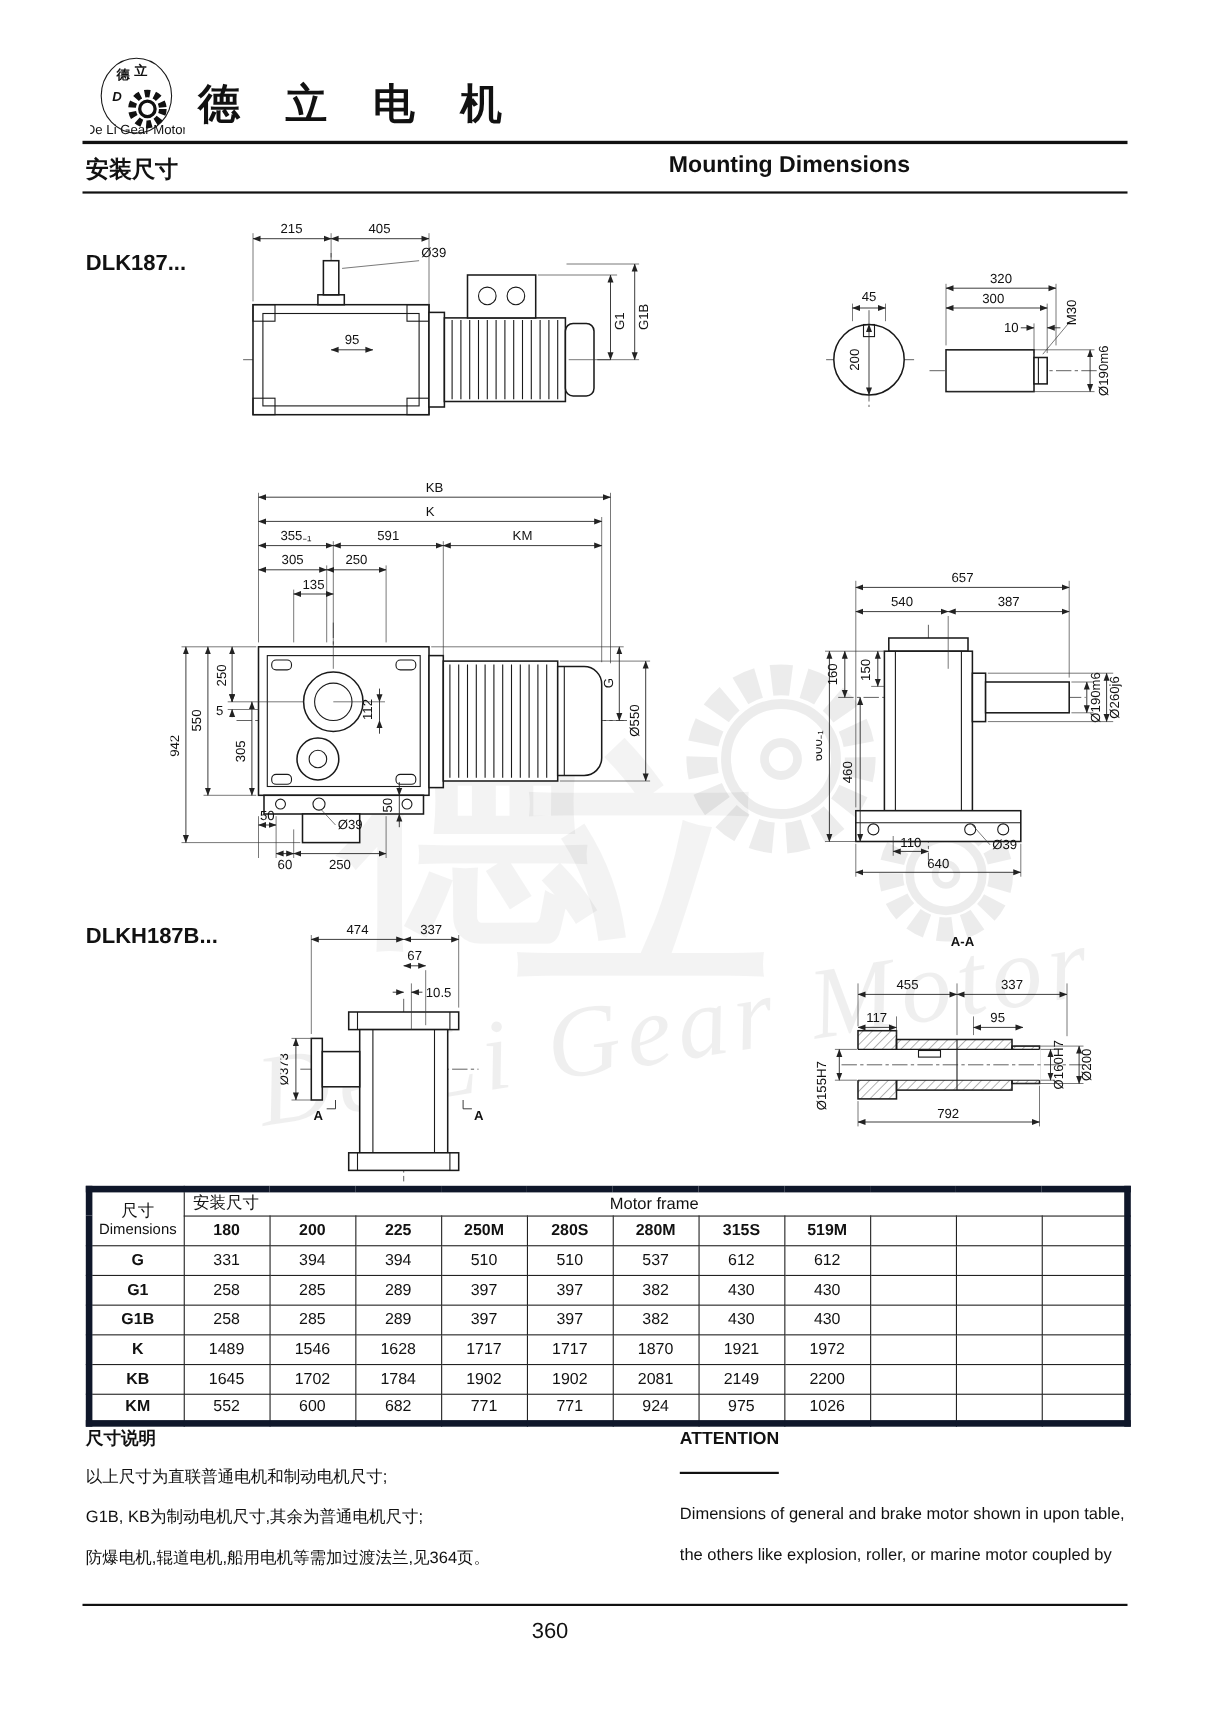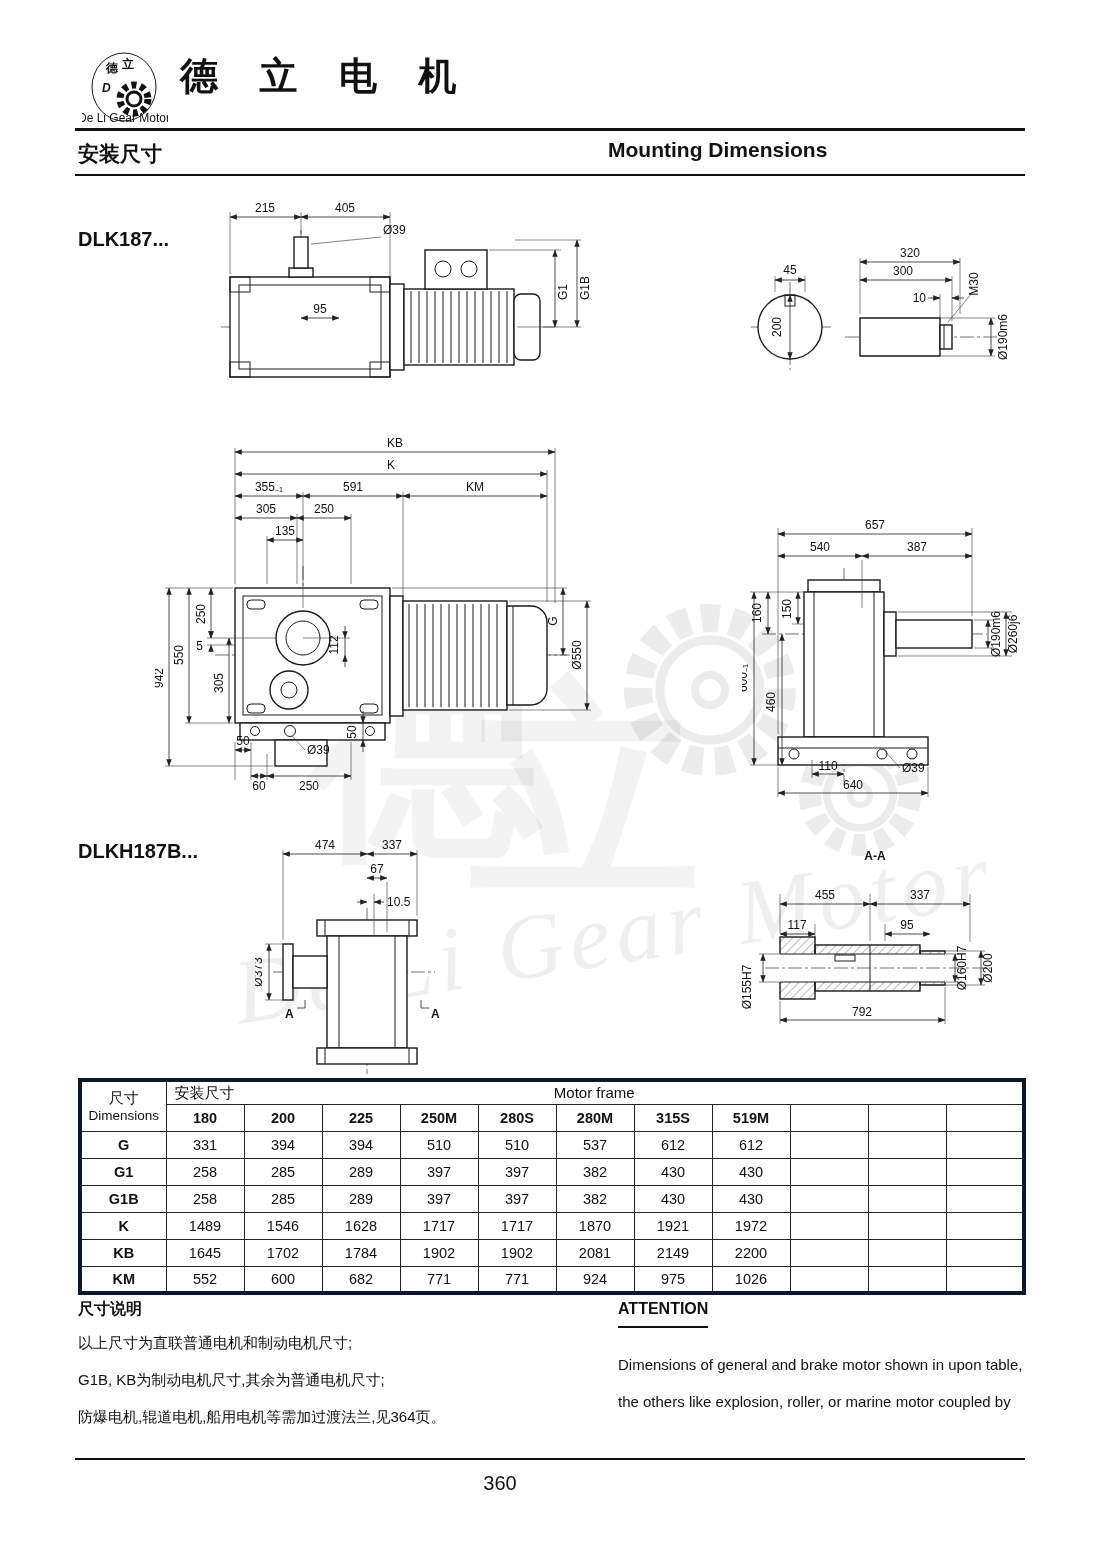--- a/index.html
+++ b/index.html
@@ -2,48 +2,48 @@
 <html><head>
 <meta charset="utf-8">
 <style>
   *{margin:0;padding:0;box-sizing:border-box}
   html,body{background:#fff}
   .page{position:relative;width:1100px;height:1555px;background:#fff;overflow:hidden;
         font-family:"Liberation Sans",sans-serif;color:#111}
   .abs{position:absolute}
   .z1{z-index:2}
   
-  .brand{position:absolute;left:180px;top:51px;font-family:"Liberation Serif",serif;
+  .brand{position:absolute;left:180px;top:69px;font-family:"Liberation Serif",serif;
          font-weight:bold;font-size:38px;letter-spacing:16px}
   .rule{position:absolute;background:#111}
   .sec-zh{position:absolute;left:78px;top:140px;font-size:21px;font-weight:bold}
   .sec-en{position:absolute;left:608px;top:138px;font-size:21px;font-weight:bold}
   .model{position:absolute;font-size:20px;font-weight:bold}
   
   svg text{font-family:"Liberation Sans",sans-serif;font-size:12px;fill:#111}
   .obj{stroke:#1a1a1a;stroke-width:1.4;fill:#fff}
   .objf{stroke:#1a1a1a;stroke-width:1.4}
   .obj2{stroke:#1a1a1a;stroke-width:1;fill:none}
   .dim{stroke:#222;stroke-width:.8;fill:none}
   .ext{stroke:#333;stroke-width:.6;fill:none}
   .cl{stroke:#333;stroke-width:.7;stroke-dasharray:14 3 3 3;fill:none}
   
-  table.dims{border-collapse:collapse;table-layout:fixed;width:944px;font-size:14.5px;border:4px solid #0f172a}
+  table.dims{border-collapse:collapse;table-layout:fixed;width:944px;font-size:14.5px;border:6px solid #0f172a}
   .dims th,.dims td{border:1px solid #222;text-align:center;vertical-align:middle;height:27px;padding:0 2px}
   .dims .hr1 th{height:24px}
   .dims .c1{font-weight:normal;font-size:15px}
   .dims .c1 .en{font-size:13.5px}
   .dims .mf{position:relative;font-weight:normal;font-size:15px}
   .dims .mf-zh{position:absolute;left:8px;top:50%;transform:translateY(-50%)}
   .dims #col-row th{font-weight:bold}
   .dims tbody th{font-weight:bold}
   
   .notes{position:absolute;font-size:15px;line-height:18px}
   .notes .title{font-weight:bold;font-size:16px;margin-bottom:16px}
-  .notes .title.en{display:inline-block;border-bottom:2px solid #111;padding-bottom:8px}
+  .notes .title.en{display:inline-block;border-bottom:2px solid #111;padding-bottom:20px}
   .notes .line{margin-bottom:19px}
   .pageno{position:absolute;left:0;top:1472px;width:1000px;text-align:center;font-size:20px}
   
   .wm{position:absolute;z-index:1;color:#000;pointer-events:none}
   .wm-char{font-family:"Liberation Serif",serif;font-weight:bold;opacity:.045;font-size:230px}
   .wm-script{font-family:"Liberation Serif",serif;font-style:italic;font-size:92px;opacity:.06;
              transform:rotate(-9deg);letter-spacing:6px;white-space:nowrap}
 </style>
 </head>
 <body>

